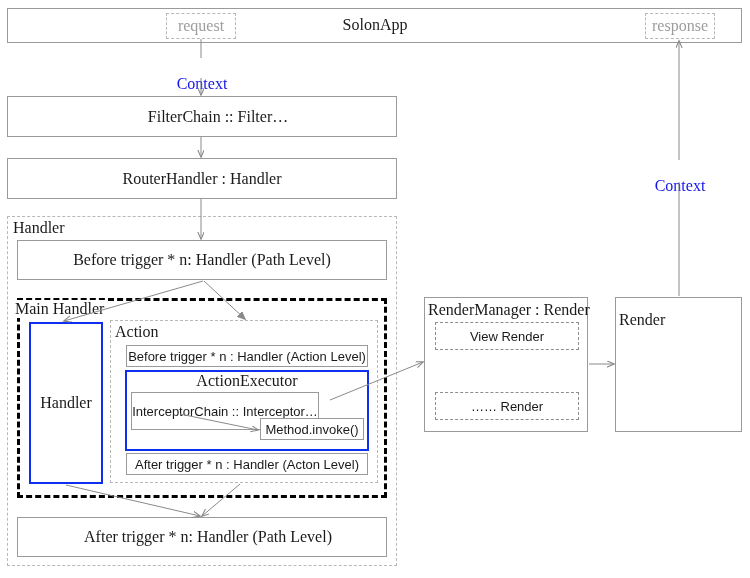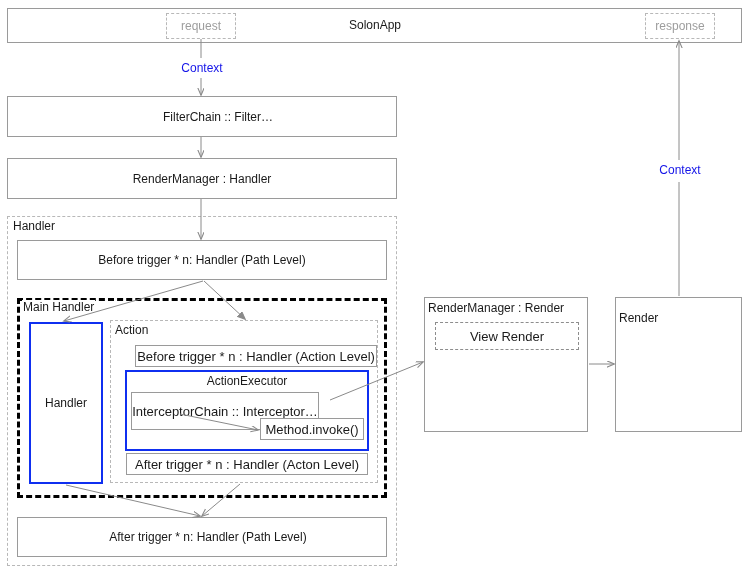--- a/index.html
+++ b/index.html
@@ -44,24 +44,24 @@
   .ctr {
     display: flex;
     align-items: center;
     justify-content: center;
     text-align: center;
   }
   .lbl-tl {
     position: absolute;
     white-space: nowrap;
   }
-  .t12 { font-size: 12px; color: #1a1a1a; }
+  .t12 { font-size: 16px; color: #1a1a1a; font-family: Liberation Serif, serif; }
   .t11 { font-size: 13px; color: #1a1a1a; }
   .t-grey { color: #9d9d9d; }
-  .t-blue { color: #1414e8; }
+  .t-blue { color: #1414e8; margin-top: 16px; }
   .svglayer {
     position: absolute;
     left: 0;
     top: 0;
     width: 750px;
     height: 578px;
     pointer-events: none;
   }
 </style>
 </head>
@@ -76,52 +76,53 @@
   <div class="box dashed-light ctr t12 t-grey" style="left:166px; top:13px; width:70px; height:26px;">request</div>
 
   <div class="box dashed-light ctr t12 t-grey" style="left:645px; top:13px; width:70px; height:26px;">response</div>
 
   <div class="lbl-tl t12 t-blue ctr" style="left:172px; top:61px; width:60px; height:14px;">Context</div>
 
   <div class="lbl-tl t12 t-blue ctr" style="left:650px; top:163px; width:60px; height:14px;">Context</div>
 
   <div class="box solid ctr t12" style="left:7px; top:96px; width:390px; height:41px;padding-left:32px;">FilterChain :: Filter…</div>
 
-  <div class="box solid ctr t12" style="left:7px; top:158px; width:390px; height:41px;">RenderManager : Handler</div>
+  <div class="box solid ctr t12" style="left:7px; top:158px; width:390px; height:41px;">RouterHandler : Handler</div>
 
   <div class="box dashed-light" style="left:7px; top:216px; width:390px; height:350px;"></div>
   <div class="lbl-tl t12" style="left:13px; top:219px;">Handler</div>
 
   <div class="box solid ctr t12" style="left:17px; top:240px; width:370px; height:40px;">Before trigger * n: Handler (Path Level)</div>
 
   <div class="box dashed-bold" style="left:17px; top:298px; width:370px; height:200px;"></div>
-  <div class="lbl-tl t12" style="left:22px; top:300px; background:#ffffff; padding:0 1px;">Main Handler</div>
+  <div class="lbl-tl t12" style="left:14px; top:300px; background:#ffffff; padding:0 1px;">Main Handler</div>
 
   <div class="box blue ctr t12" style="left:29px; top:322px; width:74px; height:162px;">Handler</div>
 
   <div class="box dashed-light" style="left:110px; top:320px; width:268px; height:163px;"></div>
   <div class="lbl-tl t12" style="left:115px; top:323px;">Action</div>
 
-  <div class="box solid ctr t11" style="left:126px; top:345px; width:242px; height:22px;margin-left:9px;">Before trigger * n : Handler (Action Level)</div>
+  <div class="box solid ctr t11" style="left:126px; top:345px; width:242px; height:22px;">Before trigger * n : Handler (Action Level)</div>
 
   <div class="box blue" style="left:125px; top:370px; width:244px; height:81px;"></div>
   <div class="lbl-tl t12 ctr" style="left:125px; top:373px; width:244px; height:15px;">ActionExecutor</div>
 
   <div class="box solid ctr t11" style="left:131px; top:392px; width:188px; height:38px;">InterceptorChain :: Interceptor…</div>
 
   <div class="box solid ctr t11" style="left:260px; top:418px; width:104px; height:22px;">Method.invoke()</div>
 
   <div class="box solid ctr t11" style="left:126px; top:453px; width:242px; height:22px;">After trigger * n : Handler (Acton Level)</div>
 
   <div class="box solid ctr t12" style="left:17px; top:517px; width:370px; height:40px;padding-left:12px;">After trigger * n: Handler  (Path Level)</div>
 
   <div class="box solid" style="left:424px; top:297px; width:164px; height:135px;"></div>
   <div class="lbl-tl t12" style="left:428px; top:301px;">RenderManager : Render</div>
 
   <div class="box dashed-mid ctr t11" style="left:435px; top:322px; width:144px; height:28px;">View Render</div>
+  <div class="box dashed-mid ctr t11" style="left:435px; top:392px; width:144px; height:28px;">…… Render</div>
 
   <div class="box solid" style="left:615px; top:297px; width:127px; height:135px;"></div>
   <div class="lbl-tl t12" style="left:619px; top:301px;margin-top:10px;">Render</div>
 
   <svg class="svglayer" viewBox="0 0 750 578" xmlns="http://www.w3.org/2000/svg">
     <defs>
       <marker id="ah" markerWidth="9" markerHeight="9" refX="7.2" refY="3.2" orient="auto" markerUnits="strokeWidth">
         <path d="M0,0 L7.6,3.2 L0,6.4" fill="none" stroke="#8a8a8a" stroke-width="1.1"></path>
       </marker>
       <marker id="ahf" markerWidth="9" markerHeight="9" refX="7.2" refY="3.2" orient="auto" markerUnits="strokeWidth">

